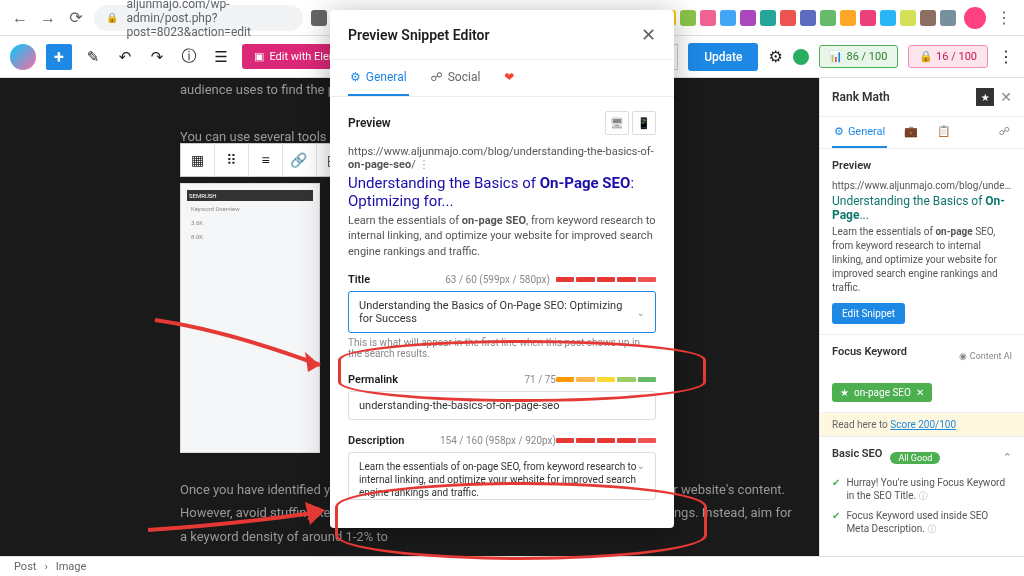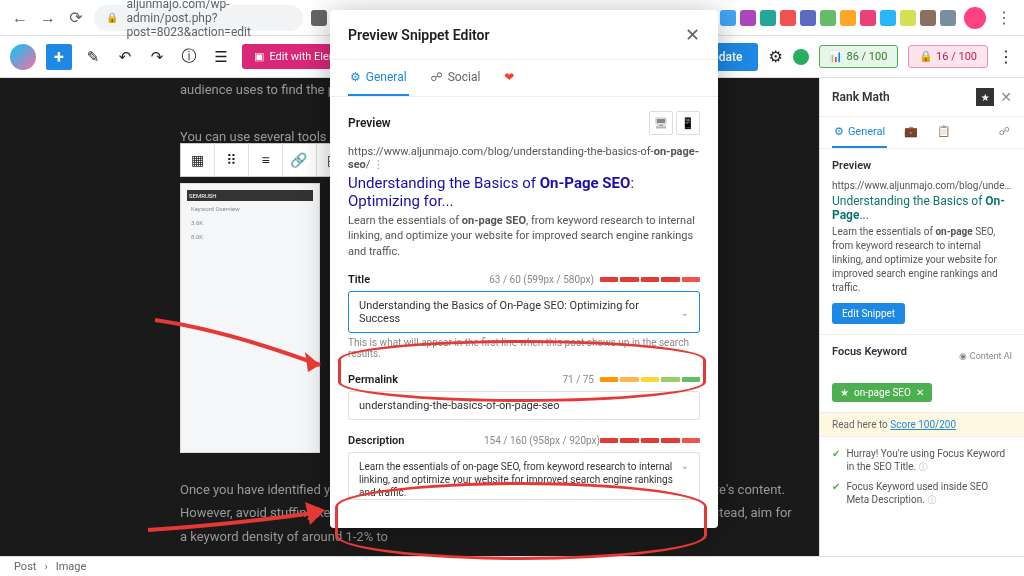--- a/index.html
+++ b/index.html
@@ -24,21 +24,21 @@
 .dot-badge{width:16px;height:16px;background:#27ae60;border-radius:50%}
 .score-badge{padding:4px 10px;border-radius:3px;font-size:11px;display:flex;align-items:center;gap:3px;border:1px solid}
 .score-green{background:#e8f5e9;border-color:#4caf50;color:#2e7d32}
 .score-pink{background:#fce4ec;border-color:#f48fb1;color:#c2185b}
 .content-area{position:absolute;top:78px;left:0;right:0;bottom:20px;background:#1a1a1a;display:flex}
 .editor-main{flex:1;position:relative;padding:0 80px;color:#b0b0b0;overflow:hidden}
 .article-text{position:absolute;top:0;left:180px;right:20px;color:#999;font-size:13px;line-height:1.8}
 .block-toolbar{position:absolute;top:65px;left:180px;background:#fff;height:34px;display:flex;align-items:center;border:1px solid #ccc;z-index:5}
 .bt-btn{width:34px;height:34px;display:flex;align-items:center;justify-content:center;border-right:1px solid #e0e0e0;font-size:14px;color:#1e1e1e}
 .mock-img{position:absolute;top:105px;left:180px;width:140px;height:270px;background:#f5f6f8;border:1px solid #ddd;font-size:6px;color:#888;padding:6px;overflow:hidden}
-.modal{position:absolute;top:10px;left:330px;width:388px;background:#fff;border-radius:4px;box-shadow:0 4px 30px rgba(0,0,0,0.3);z-index:100}
+.modal{position:absolute;top:10px;left:330px;width:344px;background:#fff;border-radius:4px;box-shadow:0 4px 30px rgba(0,0,0,0.3);z-index:100}
 .modal-head{display:flex;align-items:center;justify-content:space-between;padding:14px 18px;border-bottom:1px solid #eee}
 .modal-title{font-size:14px;font-weight:600;color:#1e1e1e}
 .close-x{font-size:18px;color:#666;cursor:pointer}
 .modal-tabs{display:flex;padding:0 18px;border-bottom:1px solid #eee;gap:20px}
 .mtab{padding:10px 2px;font-size:12px;color:#666;display:flex;align-items:center;gap:5px;border-bottom:2px solid transparent}
 .mtab.active{color:#1e88e5;border-bottom-color:#1e88e5}
 .heart{color:#f44336}
 .modal-body{padding:14px 18px}
 .sec-head{display:flex;justify-content:space-between;align-items:center;margin-bottom:10px}
 .sec-label{font-size:12px;font-weight:600;color:#1e1e1e}
@@ -230,22 +230,27 @@
             <span>◉</span>
             <span>Content AI</span>
           </span>
       </div>
       <span class="kw-pill">
           <span>★</span>
           <span>on-page SEO</span>
           <span>✕</span>
         </span>
     </div>
-    <div class="score-link"><span>Read here to </span><a>Score 100/200</a></div>
+    <div class="score-link"><span>Read here to </span><a>Score 200/100</a></div>
     <div class="basic-seo">
+      <div class="bs-head">
+        <span class="sb-sec-title">Basic SEO</span>
+        <span class="all-good">All Good</span>
+        <span class="chev-up">⌃</span>
+      </div>
       <div class="check-item">
           <span class="check-ic">✔</span>
           <span><span>Hurray! You're using Focus Keyword in the SEO Title.</span> <span class="info-ic">ⓘ</span></span>
         </div>
       <div class="check-item">
           <span class="check-ic">✔</span>
           <span><span>Focus Keyword used inside SEO Meta Description.</span> <span class="info-ic">ⓘ</span></span>
         </div>
 
     </div>
@@ -299,21 +304,21 @@
       <div class="input-box">
         <span>Understanding the Basics of On-Page SEO: Optimizing for Success</span>
         <span class="chev">⌄</span>
       </div>
       <div class="help-text">This is what will appear in the first line when this post shows up in the search results.</div>
     </div>
 
     <div class="field-group">
       <div class="field-head">
         <span class="field-label">Permalink</span>
-        <div style="display:flex;align-items:center;gap:6px">
+        <div style="display:flex;align-items:center;">
           <span class="field-count">71 / 75</span>
           <div class="prog-bar">
             <div class="pseg" style="background:#ff9800"></div>
               <div class="pseg" style="background:#ffb74d"></div>
               <div class="pseg" style="background:#fdd835"></div>
               <div class="pseg" style="background:#9ccc65"></div>
               <div class="pseg" style="background:#66bb6a"></div>
           </div>
         </div>
       </div>

